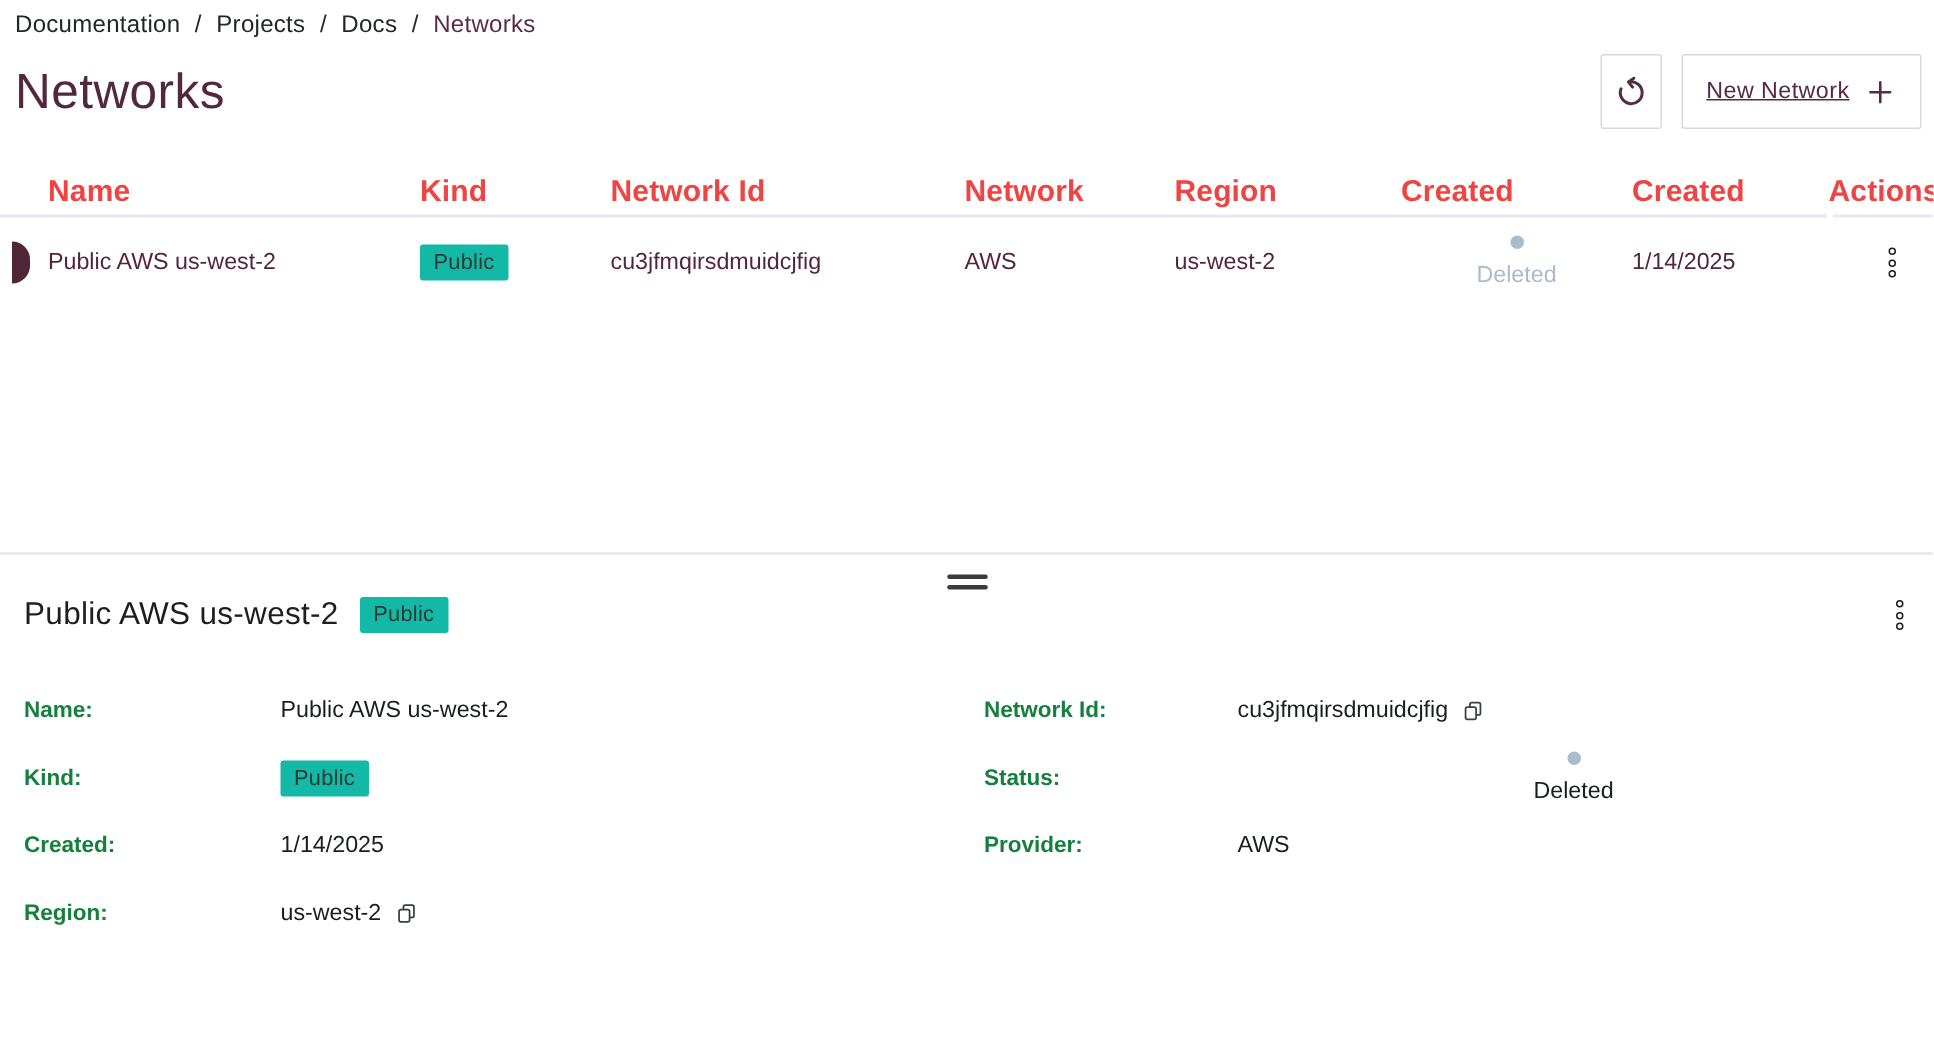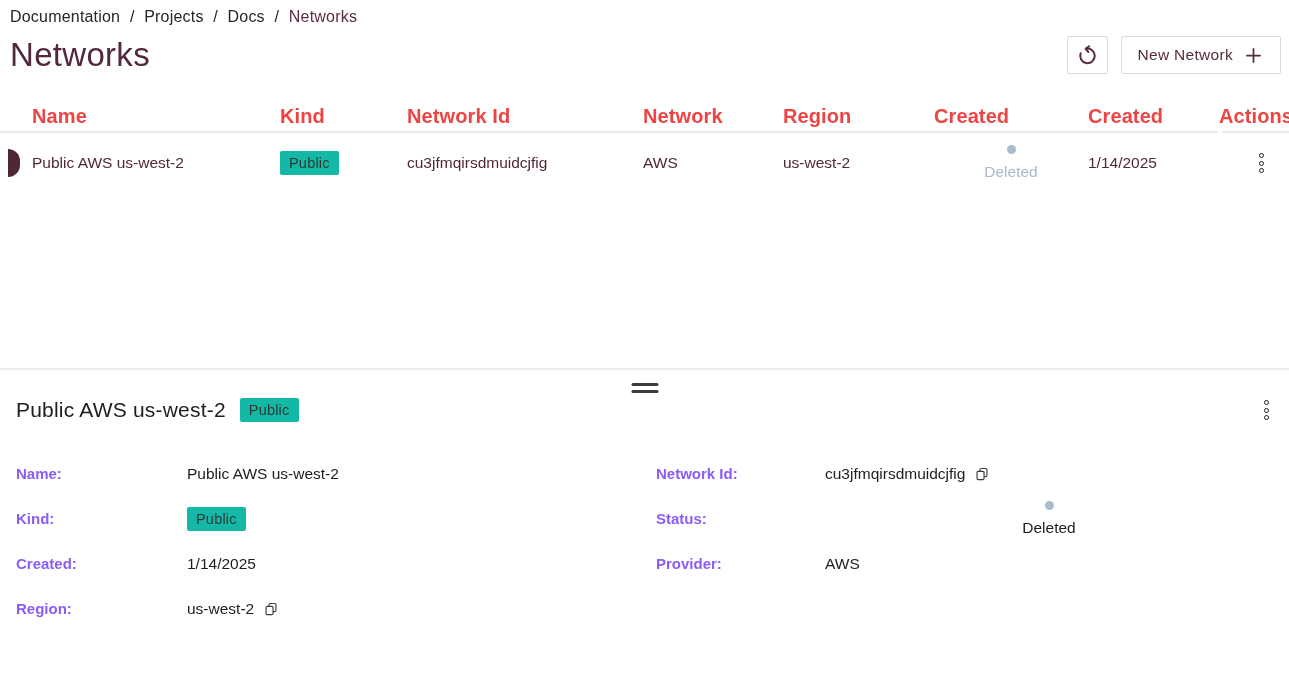--- a/index.html
+++ b/index.html
@@ -32,26 +32,27 @@
     font-size: 33px;
     font-weight: 500;
     color: #53283d;
     letter-spacing: 0.3px;
   }
   .header-actions { display: flex; gap: 13px; align-items: center; }
   .btn {
     background: #fff;
     border: 1px solid #d7dade;
     border-radius: 2px;
-    height: 38px;
+    height: 50px;
     display: flex;
     align-items: center;
     justify-content: center;
     cursor: pointer;
     color: #572b40;
+    text-decoration: underline;
   }
   .btn-icon { width: 41px; }
   .btn-new {
     padding: 0 16px;
     gap: 10px;
     font-size: 15.5px;
     letter-spacing: 0.3px;
     font-family: inherit;
   }
 
@@ -167,21 +168,21 @@
     grid-template-columns: 640px 1fr;
   }
   .field-row {
     display: grid;
     grid-template-columns: 171px 1fr;
     align-items: center;
     height: 45px;
     font-size: 15.5px;
   }
   .details .col-right .field-row { grid-template-columns: 169px 1fr; }
-  .field-label { font-weight: 700; color: #8b5cf6; font-size: 15px; }
+  .field-label { font-weight: 700; color: #15803d; font-size: 15px; }
   .field-value { color: #1b1e21; display: flex; align-items: center; gap: 9px; }
   .copy-btn { background: none; border: none; cursor: pointer; display: flex; align-items: center; padding: 1px; }
 </style>
 </head>
 <body>
 
 <nav class="breadcrumb">
   <span class="crumb">Documentation</span>
   <span class="sep">/</span>
   <span class="crumb">Projects</span>

